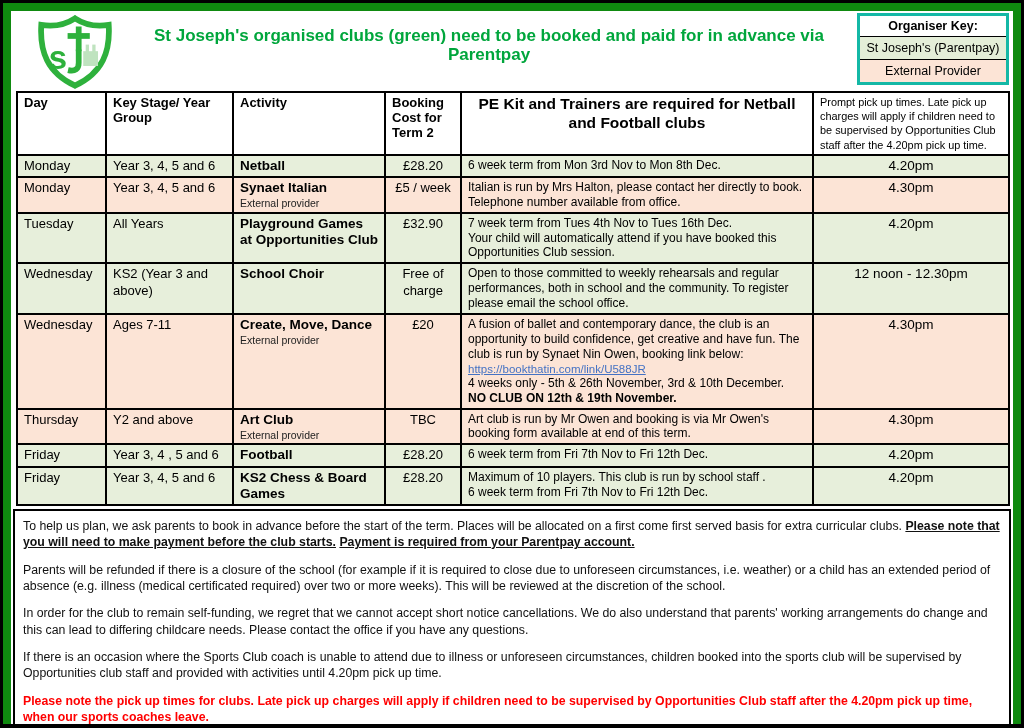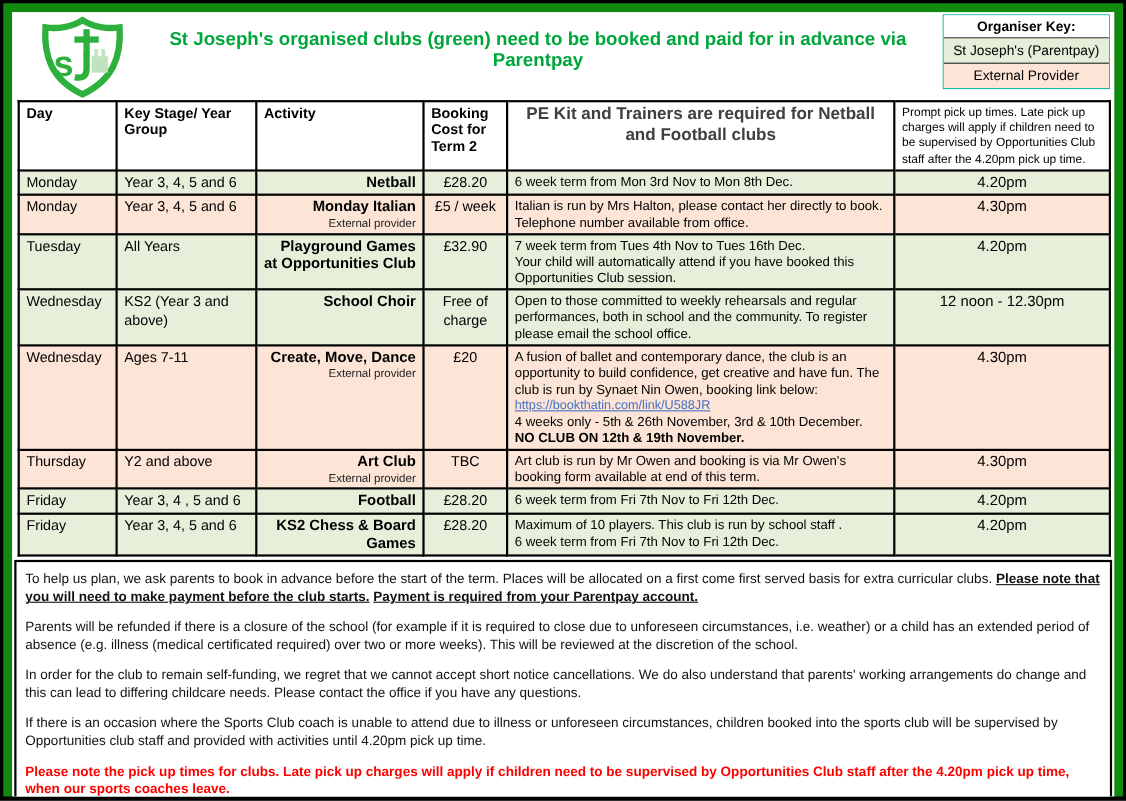--- a/index.html
+++ b/index.html
@@ -8,35 +8,35 @@
         font-family:"Liberation Sans", sans-serif;}
   .frame{width:100%;height:100%;background:#0f8a0f;padding:8px 8px 0 8px;display:flex;flex-direction:column;}
   .content{flex:1;background:#fff;display:flex;flex-direction:column;position:relative;overflow:hidden;}
 
   
   .hdr{display:flex;align-items:flex-start;padding:4px 6px 2px 18px;position:relative;height:80px;}
   .logo{width:92px;height:74px;flex:0 0 auto;}
   .hdr-center{flex:1;text-align:center;padding-right:150px;}
   .title{font-size:41px;font-weight:bold;letter-spacing:-1px;color:#0a0a0a;line-height:1.05;margin-top:1px;}
   .subtitle{font-size:17px;font-weight:bold;color:#00a63c;line-height:1.1;margin-top:12px;}
-  .orgkey{position:absolute;right:4px;top:2px;width:152px;border:1px solid #14b8a6;background:#fff;}
+  .orgkey{position:absolute;right:4px;top:2px;width:152px;border:3px solid #14b8a6;background:#fff;}
   .orgkey .k-title{font-size:12.5px;font-weight:bold;text-align:center;padding:3px 2px;border-bottom:1px solid #000;background:#fff;}
   .orgkey .k-item{font-size:12.5px;text-align:center;padding:4px 2px;border-bottom:1px solid #000;}
   .orgkey .k-item:last-child{border-bottom:none;}
   .org-school{background:#e4eed8;}
   .org-external{background:#fce4d6;}
 
   
   table.clubs{border-collapse:collapse;table-layout:fixed;width:992px;margin-left:5px;}
   table.clubs th, table.clubs td{border:2px solid #000;vertical-align:top;padding:2px 6px;}
   th.h-plain{font-size:13px;font-weight:600;text-align:left;height:60px;background:#fff;}
-  th.h-pe{color:#404040;font-weight:bold;font-size:15.5px;text-align:center;vertical-align:middle;background:#fff;line-height:1.2;padding:2px 26px;}
+  th.h-pe{color:#000000;font-weight:bold;font-size:15.5px;text-align:center;vertical-align:middle;background:#fff;line-height:1.2;padding:2px 26px;}
   th.h-pickup{font-size:10.9px;font-weight:normal;text-align:left;background:#fff;line-height:1.3;padding:3px 5px;}
   td.c-day,td.c-ks{font-size:13px;line-height:1.25;padding-top:3px;}
-  td.c-act{font-size:13.5px;line-height:1.2;padding-top:3px;text-align:right;}
+  td.c-act{font-size:13.5px;line-height:1.2;padding-top:3px;}
   .act-name{font-weight:bold;}
   .provider{font-size:10.5px;font-weight:normal;color:#222;margin-top:1px;}
   td.c-cost{font-size:13px;text-align:center;padding-top:3px;line-height:1.25;}
   td.c-notes{font-size:12px;line-height:1.24;padding:2px 5px;}
   td.c-pick{font-size:13.5px;text-align:center;padding-top:3px;}
   .note-bold{font-weight:bold;}
   a.note-link{color:#4472c4;display:block;font-size:11.5px;}
   tr.org-school td{background:#e7efdb;}
   tr.org-external td{background:#fce4d6;}
 
@@ -106,21 +106,21 @@
               <td class="c-cost">£28.20</td>
               <td class="c-notes">
                 <div class="note-normal">6 week term from Mon 3rd Nov to Mon 8th Dec.</div>
               </td>
               <td class="c-pick">4.20pm</td>
             </tr>
             <tr class="org-external">
               <td class="c-day">Monday</td>
               <td class="c-ks">Year 3, 4, 5 and 6</td>
               <td class="c-act">
-                <div class="act-name">Monday Italian</div>
+                <div class="act-name">Synaet Italian</div>
                 <div class="provider">External provider</div>
               </td>
               <td class="c-cost">£5 / week</td>
               <td class="c-notes">
                 <div class="note-normal">Italian is run by Mrs Halton, please contact her directly to book. Telephone number available from office.</div>
               </td>
               <td class="c-pick">4.30pm</td>
             </tr>
             <tr class="org-school">
               <td class="c-day">Tuesday</td>

